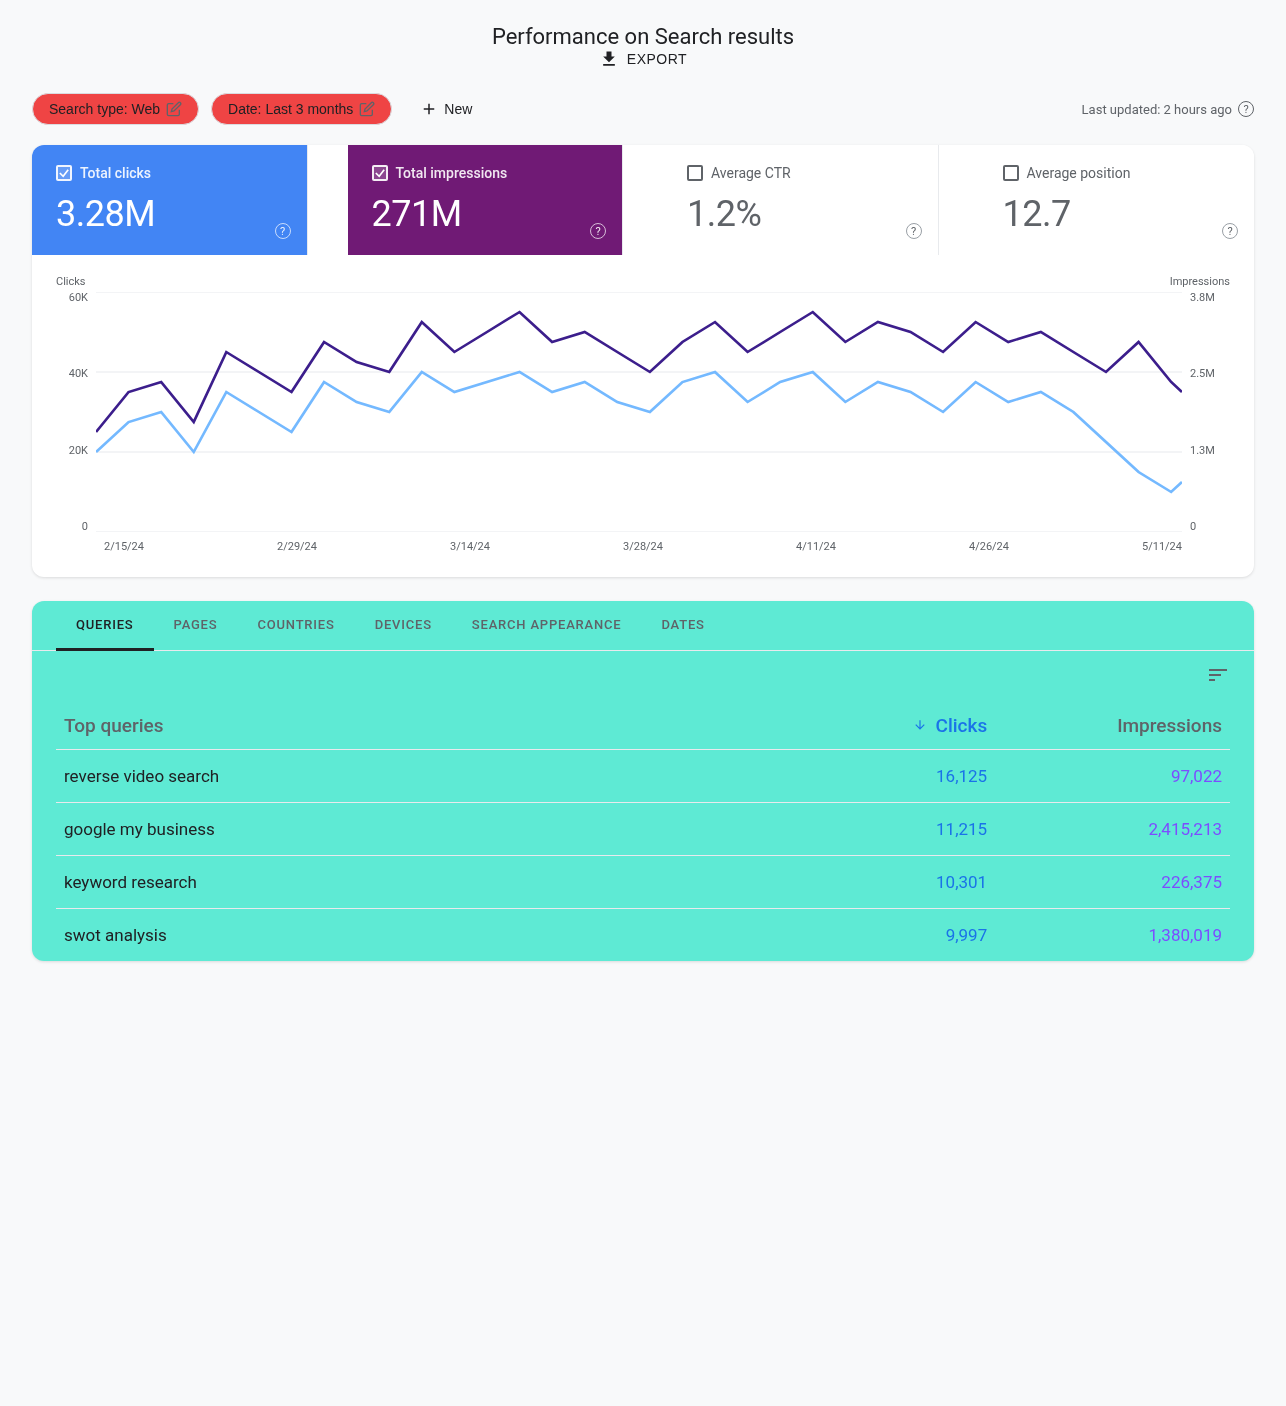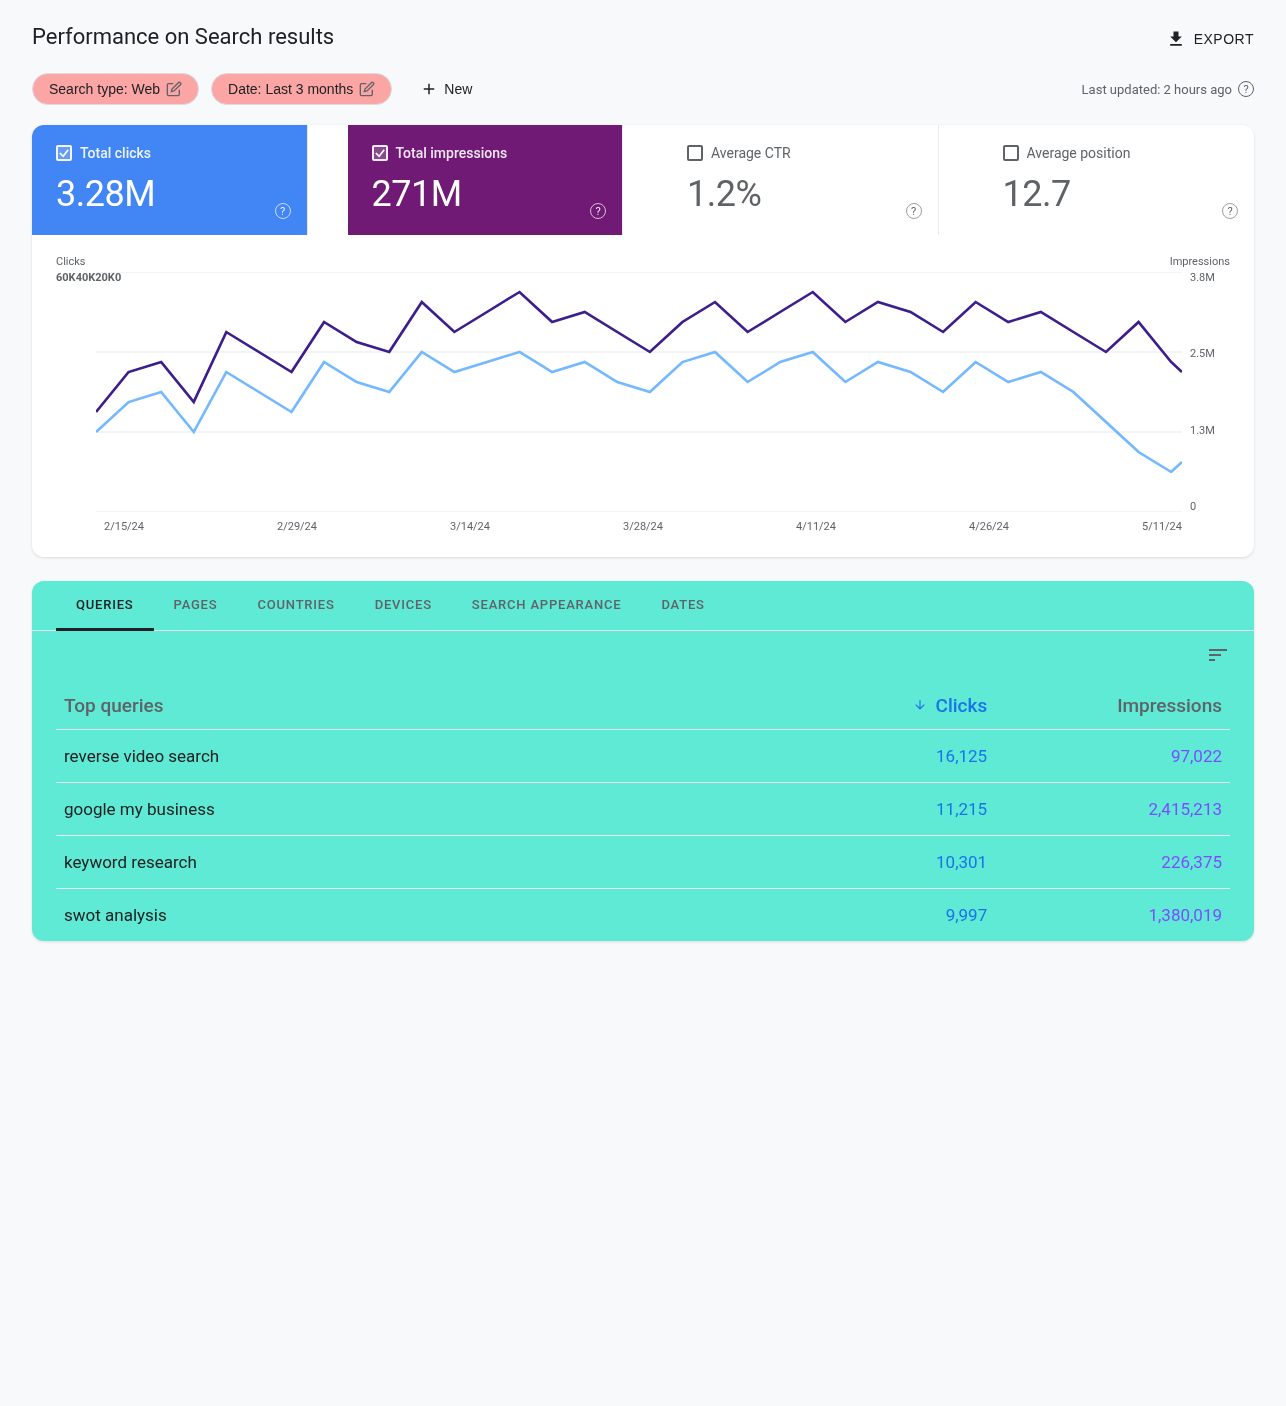--- a/index.html
+++ b/index.html
@@ -12,23 +12,24 @@
     }
 
     .page-wrapper {
       padding: 24px 32px;
       max-width: 1286px;
     }
 
     
     .page-header {
       display: flex;
-      align-items: flex-end;
+      align-items: center;
       justify-content: space-between;
       margin-bottom: 24px;
+      flex-direction: column;
     }
     .page-title {
       font-size: 22px;
       font-weight: 400;
       color: #202124;
     }
     .export-btn {
       display: flex;
       align-items: center;
       gap: 8px;
@@ -53,21 +54,21 @@
       gap: 12px;
       margin-bottom: 20px;
     }
     .filter-chip {
       display: flex;
       align-items: center;
       gap: 6px;
       padding: 7px 16px;
       border: 1px solid #dadce0;
       border-radius: 20px;
-      background: #fca5a5;
+      background: #ef4444;
       cursor: pointer;
       font-size: 14px;
       color: #202124;
     }
     .filter-chip svg {
       width: 16px;
       height: 16px;
       color: #5f6368;
     }
     .new-btn {
@@ -391,21 +392,21 @@
 
     </div>
 
     <div class="chart-container">
       <div style="display:flex; justify-content:space-between; margin-bottom:4px;">
         <span class="chart-y-label">Clicks</span>
         <span class="chart-y-label">Impressions</span>
       </div>
       <div style="display:flex; gap:0;">
 
-        <div style="display:flex;flex-direction:row;justify-content:space-between;width:40px;text-align:right;padding-right:8px;height:240px;flex-shrink:0;font-weight:bold;">
+        <div style="display:flex;flex-direction:column;justify-content:space-between;width:40px;text-align:right;padding-right:8px;height:240px;flex-shrink:0;">
           <span class="y-label">60K</span>
           <span class="y-label">40K</span>
           <span class="y-label">20K</span>
           <span class="y-label">0</span>
         </div>
 
         <div style="flex:1;position:relative;height:240px;">
           <svg viewBox="0 0 1000 240" preserveAspectRatio="none" style="width:100%;height:100%;display:block;">
 
             <line x1="0" y1="0" x2="1000" y2="0" stroke="#e8eaed" stroke-width="1"></line>

